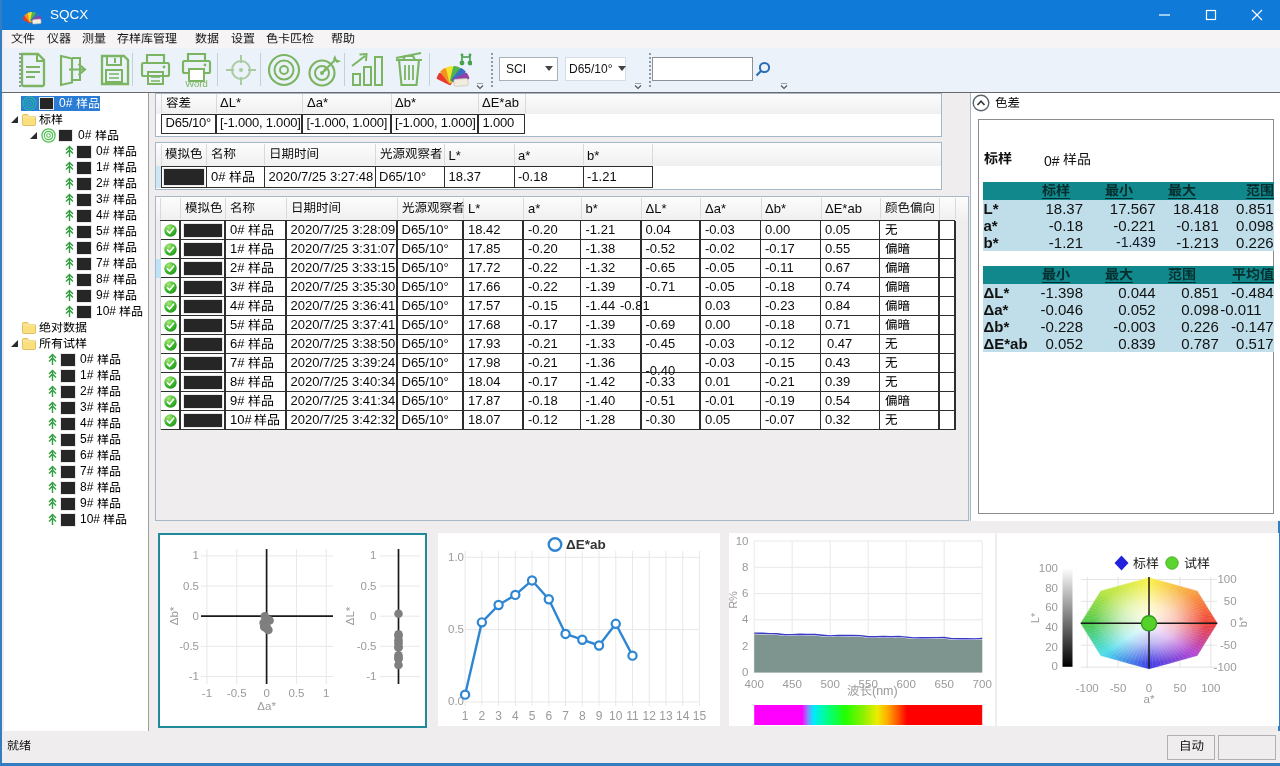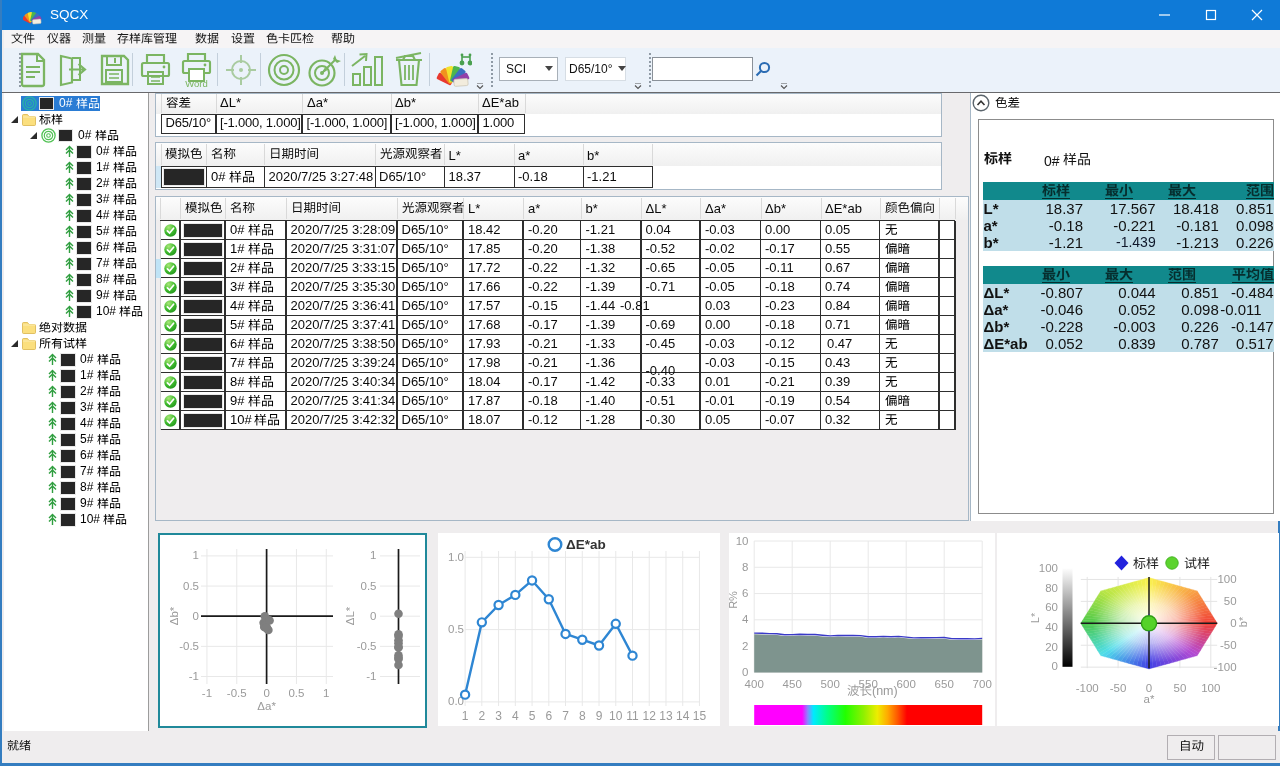--- a/index.html
+++ b/index.html
@@ -1404,21 +1404,21 @@
     <div style="position:absolute;left:1229.6px;top:268px;border-bottom:1px solid #062e2e;line-height:0">
       <svg width="42" height="14" viewBox="0 0 3000 1000" fill="#062e2e">
         <g transform="translate(0,800)">
           <use href="#g55" x="0"></use>
           <use href="#g56" x="1000"></use>
           <use href="#g57" x="2000"></use>
         </g>
       </svg>
     </div>
     <div style="position:absolute;left:981.5px;top:284px;font-size:15px;font-weight:bold;color:#111">ΔL*</div>
-    <div style="position:absolute;left:1011px;top:284px;width:70px;text-align:right;font-size:15px;color:#111">-0.807</div>
+    <div style="position:absolute;left:1011px;top:284px;width:70px;text-align:right;font-size:15px;color:#111">-1.398</div>
     <div style="position:absolute;left:1083.7px;top:284px;width:70px;text-align:right;font-size:15px;color:#111">0.044</div>
     <div style="position:absolute;left:1146.8px;top:284px;width:70px;text-align:right;font-size:15px;color:#111">0.851</div>
     <div style="position:absolute;left:1201.6px;top:284px;width:70px;text-align:right;font-size:15px;color:#111">-0.484</div>
     <div style="position:absolute;left:981.5px;top:301px;font-size:15px;font-weight:bold;color:#111">Δa*</div>
     <div style="position:absolute;left:1011px;top:301px;width:70px;text-align:right;font-size:15px;color:#111">-0.046</div>
     <div style="position:absolute;left:1083.7px;top:301px;width:70px;text-align:right;font-size:15px;color:#111">0.052</div>
     <div style="position:absolute;left:1146.8px;top:301px;width:70px;text-align:right;font-size:15px;color:#111">0.098</div>
     <div style="position:absolute;left:1201.6px;top:301px;width:58px;text-align:right;font-size:15px;color:#111">-0.011</div>
     <div style="position:absolute;left:981.5px;top:318px;font-size:15px;font-weight:bold;color:#111">Δb*</div>
     <div style="position:absolute;left:1011px;top:318px;width:70px;text-align:right;font-size:15px;color:#111">-0.228</div>

